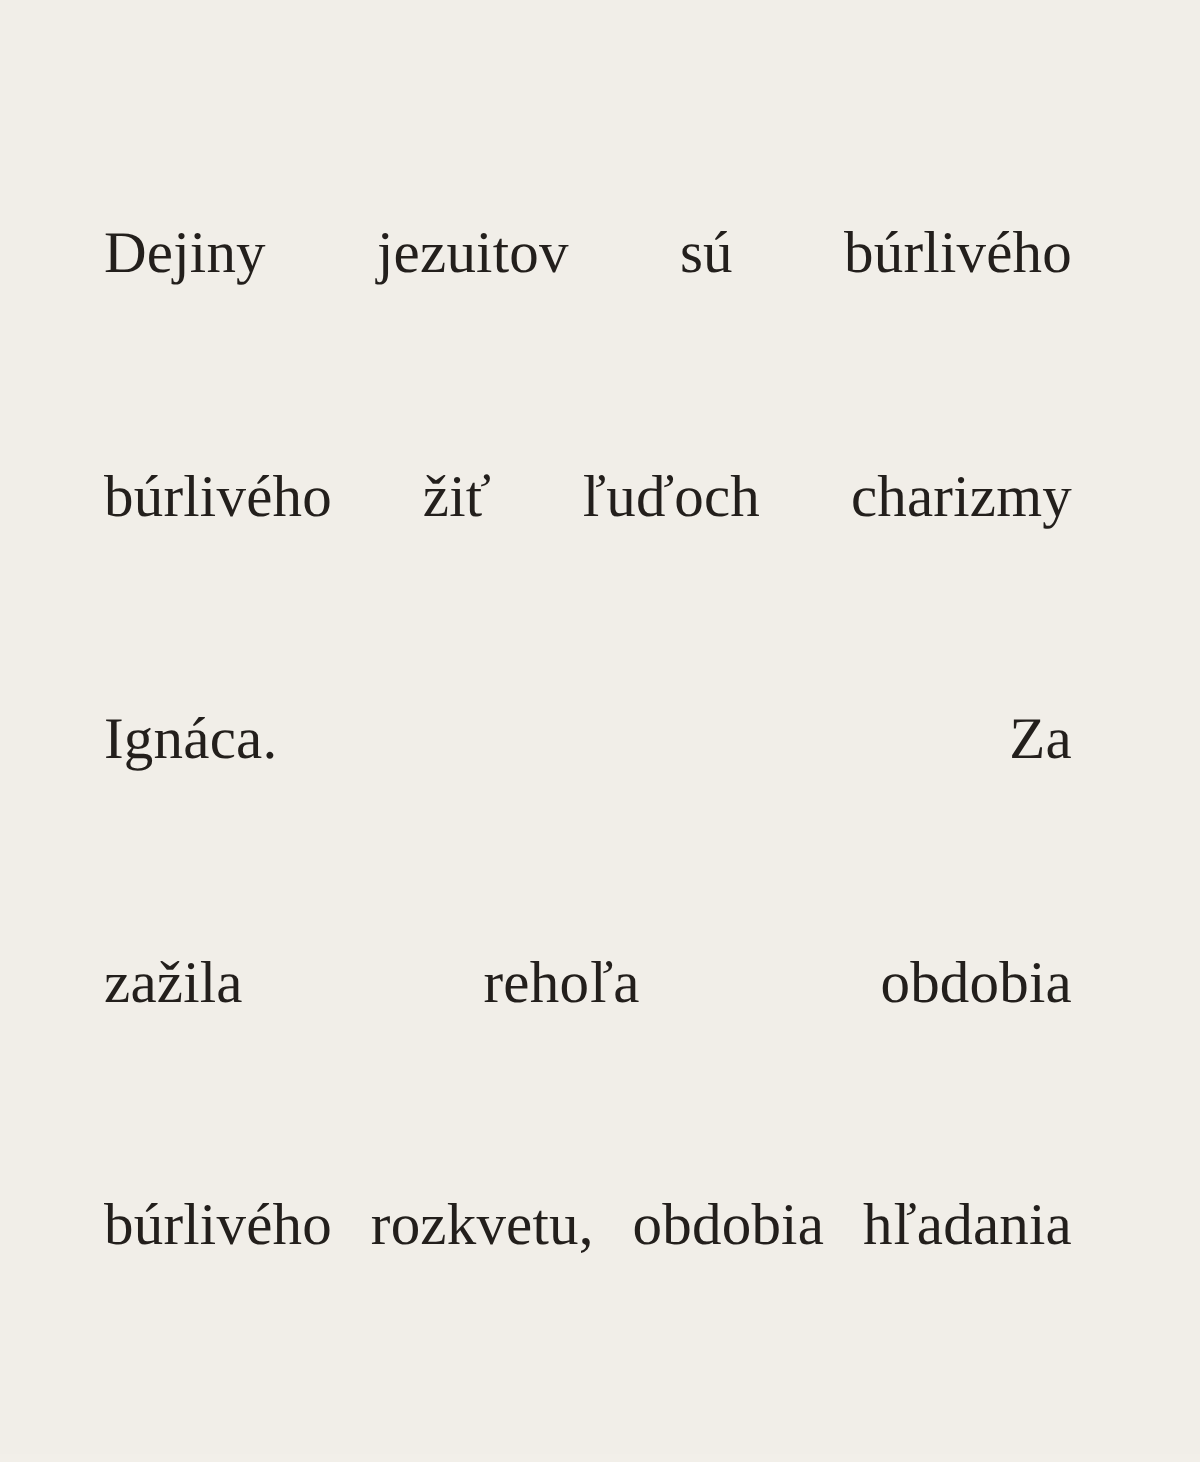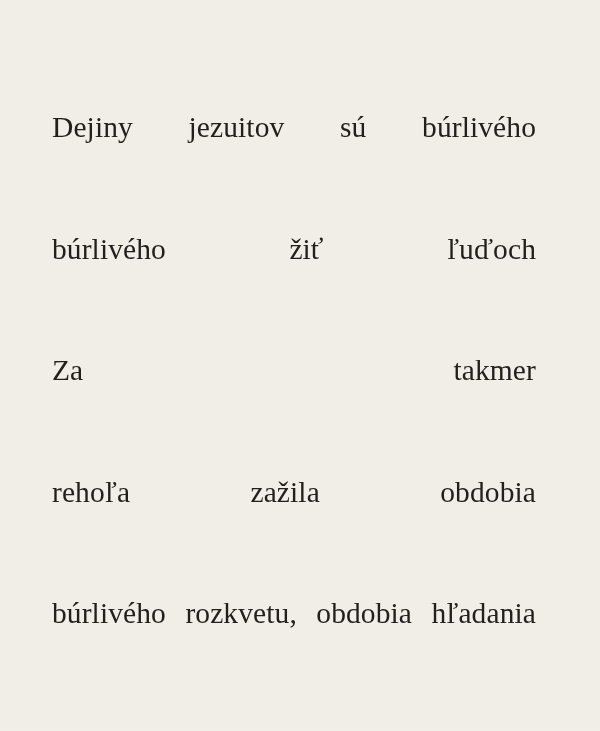--- a/index.html
+++ b/index.html
@@ -57,28 +57,29 @@
       <span class="line">
           <span>Dejiny</span>
           <span>jezuitov</span>
           <span>sú</span>
           <span>búrlivého</span>
         </span>
       <span class="line">
           <span>búrlivého</span>
           <span>žiť</span>
           <span>ľuďoch</span>
+          <span>charizmy</span>
         </span>
       <span class="line">
+          <span>Ignáca.</span>
           <span>Za</span>
-          <span>takmer</span>
         </span>
       <span class="line">
+          <span>zažila</span>
           <span>rehoľa</span>
-          <span>zažila</span>
           <span>obdobia</span>
         </span>
       <span class="line">
           <span>búrlivého</span>
           <span>rozkvetu,</span>
           <span>obdobia</span>
           <span>hľadania</span>
         </span>
       
       

